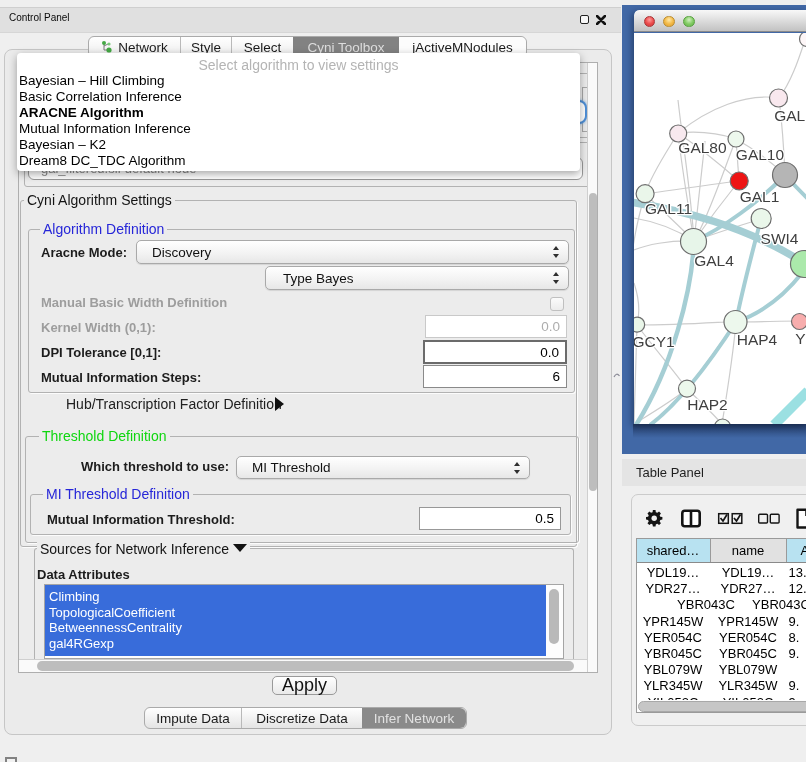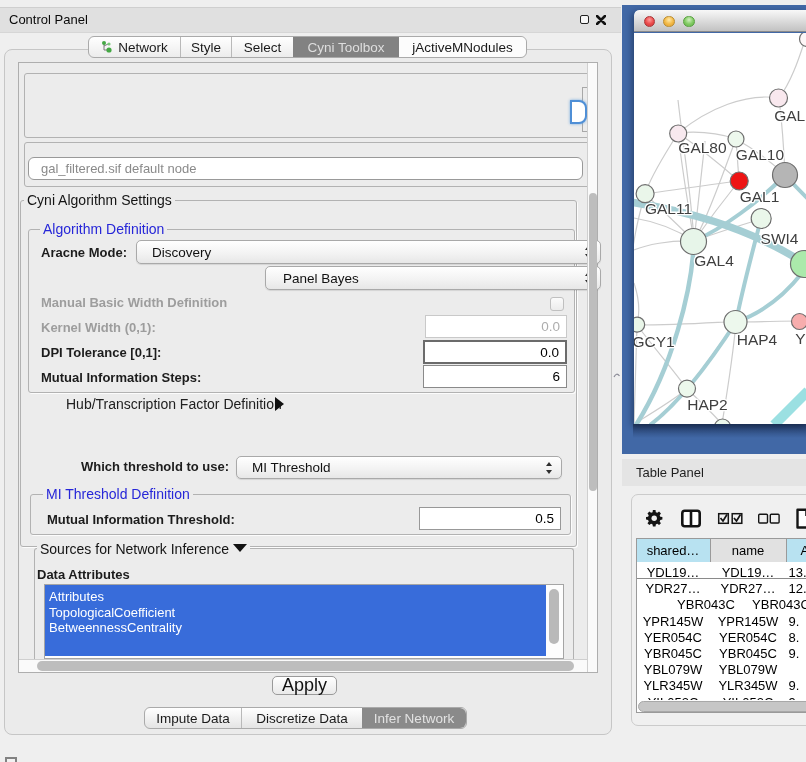--- a/index.html
+++ b/index.html
@@ -7,41 +7,41 @@
   font-family:"Liberation Sans", sans-serif;}
 .ab{position:absolute;}
 .lbl{font-size:13px;font-weight:bold;color:#1c1c1c;white-space:nowrap;}
 .glbl{font-size:13px;font-weight:bold;color:#9d9d9d;white-space:nowrap;}
 .grp{position:absolute;border:1px solid #b2b2b2;border-radius:3px;
   box-shadow:1px 1px 0 rgba(255,255,255,0.85);}
 .gtitle{position:absolute;top:-8px;background:#ececec;padding:0 3px;font-size:14px;
   white-space:nowrap;line-height:14px;}
 .combo{position:absolute;border:1px solid #a9a9a9;border-radius:5px;
   background:linear-gradient(#ffffff,#f3f3f3 55%,#e7e7e7);
-  box-shadow:0 1px 1px rgba(0,0,0,0.10);padding-left:32px;}
+  box-shadow:0 1px 1px rgba(0,0,0,0.10);}
 .combo .ct{position:absolute;left:15px;top:0;bottom:0;display:flex;align-items:center;
   font-size:13.5px;color:#111;}
 .spin{position:absolute;right:8px;top:50%;transform:translateY(-50%);width:7px;height:12px;}
 .spin:before{content:"";position:absolute;left:0;top:0;border-left:3.5px solid transparent;
   border-right:3.5px solid transparent;border-bottom:4.5px solid #2e2e2e;}
 .spin:after{content:"";position:absolute;left:0;bottom:0;border-left:3.5px solid transparent;
   border-right:3.5px solid transparent;border-top:4.5px solid #2e2e2e;}
 .inp{position:absolute;background:#fff;font-size:13.5px;display:flex;align-items:center;
   justify-content:flex-end;padding-right:6px;box-sizing:border-box;}
 .ddi{height:16px;line-height:16px;font-size:13.5px;color:#000;padding-left:2px;white-space:nowrap;}
 </style>
 </head>
 <body>
 <div id="root">
 
 <div class="ab" style="left:0;top:0;width:621px;height:762px;background:#efefef;">
 
   <div class="ab" style="left:0;top:7px;width:621px;height:26px;background:#e0e0e0;
        border-top:1px solid #cfcfcf;border-bottom:1px solid #d6d6d6;box-sizing:border-box;"></div>
-  <div class="ab" style="left:9px;top:12px;font-size:13px;color:#0a0a0a;">Control Panel</div>
+  <div class="ab" style="left:9px;top:12px;font-size:10px;color:#0a0a0a;">Control Panel</div>
   <div class="ab" style="left:579.5px;top:14.5px;width:9.5px;height:9.5px;border:1.8px solid #222;border-radius:2px;background:#f7f7f7;box-sizing:border-box;"></div>
   <svg class="ab" style="left:596px;top:14.5px;" width="10" height="10" viewBox="0 0 10 10">
     <path d="M1,1 L9,9 M9,1 L1,9" stroke="#111" stroke-width="2.6" stroke-linecap="round"></path>
   </svg>
 
   <div class="ab" style="left:4px;top:49px;width:608px;height:686px;background:#ebebeb;
        border:1px solid #c6c6c6;border-radius:8px;box-sizing:border-box;"></div>
 
   <div class="ab" style="left:88px;top:36px;width:439px;height:22px;border:1px solid #aaaaaa;
        border-radius:6px;background:linear-gradient(#ffffff,#ececec);box-sizing:border-box;
@@ -78,37 +78,40 @@
 
   <div class="grp" style="left:28px;top:229px;width:545px;height:162px;">
     <span class="gtitle" style="left:11px;color:#2626d8;">Algorithm Definition</span>
   </div>
   <div class="ab lbl" style="left:41px;top:245px;">Aracne Mode:</div>
   <div class="combo" style="left:136px;top:240px;width:431px;height:22px;">
     <span class="ct">Discovery</span>
         <span class="spin"></span>
   </div>
   <div class="combo" style="left:265px;top:266px;width:302px;height:22px;">
-    <span class="ct" style="left:17px;">Panel Bayes</span>
+    <span class="ct" style="left:17px;">Type Bayes</span>
         <span class="spin"></span>
   </div>
   <div class="ab glbl" style="left:41px;top:295px;">Manual Basic Width Definition</div>
   <div class="ab" style="left:550px;top:297px;width:14px;height:14px;border:1px solid #c0c0c0;
        border-radius:3px;background:linear-gradient(#fbfbfb,#ececec);box-sizing:border-box;"></div>
   <div class="ab glbl" style="left:41px;top:320px;">Kernel Width (0,1):</div>
   <div class="inp" style="left:425px;top:315px;width:142px;height:23px;border:1px solid #c9c9c9;color:#adadad;">0.0</div>
   <div class="ab lbl" style="left:41px;top:345px;">DPI Tolerance [0,1]:</div>
   <div class="inp" style="left:423px;top:340px;width:144px;height:24px;border:2px solid #6b6b6b;color:#000;">0.0</div>
   <div class="ab lbl" style="left:41px;top:370px;">Mutual Information Steps:</div>
   <div class="inp" style="left:423px;top:365px;width:144px;height:23px;border:1.5px solid #8a8a8a;color:#000;">6</div>
 
   <div class="ab" style="left:42px;top:396px;font-size:14px;color:#202020;margin-left:24px;">Hub/Transcription Factor Definition</div>
   <div class="ab" style="left:275px;top:397px;width:0;height:0;border-top:7px solid transparent;
        border-bottom:7px solid transparent;border-left:9px solid #111;"></div>
 
+  <div class="grp" style="left:25px;top:436px;width:552px;height:105px;">
+    <span class="gtitle" style="left:13px;color:#0fd60f;">Threshold Definition</span>
+  </div>
   <div class="ab lbl" style="left:81px;top:459px;">Which threshold to use:</div>
   <div class="combo" style="left:236px;top:456px;width:292px;height:21px;">
     <span class="ct">MI Threshold</span>
         <span class="spin"></span>
   </div>
 
   <div class="grp" style="left:30px;top:494px;width:539px;height:39px;">
     <span class="gtitle" style="left:12px;color:#2626d8;">MI Threshold Definition</span>
   </div>
   <div class="ab lbl" style="left:47px;top:512px;">Mutual Information Threshold:</div>
@@ -117,23 +120,24 @@
   <div class="ab" style="left:34px;top:548px;width:538px;height:110px;border:1px solid #b2b2b2;
        border-bottom:none;border-radius:3px 3px 0 0;"></div>
   <div class="ab" style="left:37px;top:541px;background:#ececec;padding:0 3px;font-size:14px;color:#141414;text-align:right;">
     Sources for Network Inference <span style="display:inline-block;width:0;height:0;vertical-align:2px;
     border-left:7px solid transparent;border-right:7px solid transparent;border-top:8px solid #111;"></span></div>
   <div class="ab lbl" style="left:37px;top:567px;">Data Attributes</div>
 
   <div class="ab" style="left:44px;top:584px;width:518px;height:73px;border:1px solid #a5a5a5;background:#fdfdfd;"></div>
   <div class="ab" style="left:45px;top:585px;width:501px;height:71px;background:#386cda;color:#fff;
        font-size:13px;overflow:hidden;">
-    <div style="height:15.5px;line-height:15.5px;padding-left:4px;margin-top:4px;">Attributes</div>
+    <div style="height:15.5px;line-height:15.5px;padding-left:4px;margin-top:4px;">Climbing</div>
     <div style="height:15.5px;line-height:15.5px;padding-left:4px;">TopologicalCoefficient</div>
     <div style="height:15.5px;line-height:15.5px;padding-left:4px;">BetweennessCentrality</div>
+    <div style="height:15.5px;line-height:15.5px;padding-left:4px;">gal4RGexp</div>
   </div>
   <div class="ab" style="left:549px;top:589px;width:10px;height:55px;background:#b9b9b9;border-radius:5px;"></div>
 
   <div class="ab" style="left:19px;top:659px;width:578px;height:13px;background:#fafafa;border-top:1px solid #cfcfcf;box-sizing:border-box;"></div>
   <div class="ab" style="left:37px;top:661px;width:537px;height:10px;background:#bdbdbd;border-radius:5px;"></div>
 
   <div class="ab" style="left:587px;top:63px;width:10px;height:609px;background:#fafafa;border-left:1px solid #cfcfcf;box-sizing:border-box;"></div>
   <div class="ab" style="left:588.5px;top:193px;width:8px;height:298px;background:#bdbdbd;border-radius:4px;"></div>
 
   <div class="ab" style="left:272px;top:676px;width:65px;height:19px;border:1px solid #9a9a9a;border-radius:5px;
@@ -141,20 +145,30 @@
        justify-content:center;font-size:18px;color:#111;">Apply</div>
 
   <div class="ab" style="left:144px;top:707px;width:323px;height:22px;border:1px solid #aaaaaa;
        border-radius:6px;background:linear-gradient(#ffffff,#e4e4e4);box-sizing:border-box;
        display:flex;align-items:stretch;font-size:13.5px;color:#1a1a1a;">
     <div style="width:97px;box-sizing:border-box;display:flex;align-items:center;justify-content:center;border-right:1px solid #b9b9b9;">Impute Data</div>
     <div style="width:120px;box-sizing:border-box;display:flex;align-items:center;justify-content:center;">Discretize Data</div>
     <div style="flex:1;display:flex;align-items:center;justify-content:center;background:#8a8a8a;color:#e2e2e2;border-radius:0 6px 6px 0;">Infer Network</div>
   </div>
 
+  <div class="ab" style="left:17px;top:53px;width:563px;height:118px;background:#fff;border-radius:4px;
+       box-shadow:0 3px 9px rgba(0,0,0,0.35);">
+    <div style="height:16px;line-height:17px;font-size:14px;color:#b4b4b4;text-align:center;padding-top:4px;">Select algorithm to view settings</div>
+    <div class="ddi">Bayesian – Hill Climbing</div>
+    <div class="ddi">Basic Correlation Inference</div>
+    <div class="ddi" style="font-weight:bold;">ARACNE Algorithm</div>
+    <div class="ddi">Mutual Information Inference</div>
+    <div class="ddi">Bayesian – K2</div>
+    <div class="ddi">Dream8 DC_TDC Algorithm</div>
+  </div>
 
   <svg class="ab" style="left:613px;top:371px;" width="8" height="8" viewBox="0 0 8 8">
     <path d="M1,6 Q3.5,1 6.5,5" fill="none" stroke="#8b8b97" stroke-width="1.2"></path>
   </svg>
 
   <div class="ab" style="left:5px;top:757px;width:12px;height:12px;border:2px solid #828282;background:#f2f2f2;box-sizing:border-box;"></div>
 </div>
 
 <div class="ab" style="left:621px;top:0;width:185px;height:762px;background:#efefef;">
 
@@ -279,21 +293,21 @@
     </g>
     <g>
       <path d="M151.5,4.8 L160.5,4.8 L165.5,9.8 L165.5,22.5 L151.5,22.5 Z" fill="#fff" stroke="#141414" stroke-width="2.4" stroke-linejoin="round"></path>
       <path d="M160,5.5 L160,10.3 L165,10.3" fill="none" stroke="#141414" stroke-width="1.6"></path>
     </g>
   </svg>
 
   <div class="ab" style="left:14.5px;top:538px;width:171px;height:175px;background:#fff;
        border:1px solid #9a9a9a;border-right:none;box-sizing:border-box;overflow:hidden;font-size:13px;">
 
-    <div style="position:absolute;left:0;top:0;height:40px;width:100%;border-bottom:1px solid #8a8a8a;box-sizing:border-box;">
+    <div style="position:absolute;left:0;top:0;height:24px;width:100%;border-bottom:1px solid #8a8a8a;box-sizing:border-box;">
       <div style="position:absolute;left:0;top:0;width:73px;height:23px;background:#b8e2f1;
            border-right:1px solid #9a9a9a;display:flex;align-items:center;justify-content:center;">shared…</div>
       <div style="position:absolute;left:74px;top:0;width:75px;height:23px;background:#e1e1e1;
            border-right:1px solid #9a9a9a;display:flex;align-items:center;justify-content:center;">name</div>
       <div style="position:absolute;left:150px;top:0;width:60px;height:23px;background:#b8e2f1;
            padding-left:14px;display:flex;align-items:center;">A</div>
     </div>
     <div id="rows" style="position:absolute;left:0;top:26px;width:100%;">
           <div style="position:relative;height:16.2px;line-height:16.2px;">
             <span style="position:absolute;left:0;width:73px;text-align:center;">YDL19…</span>

